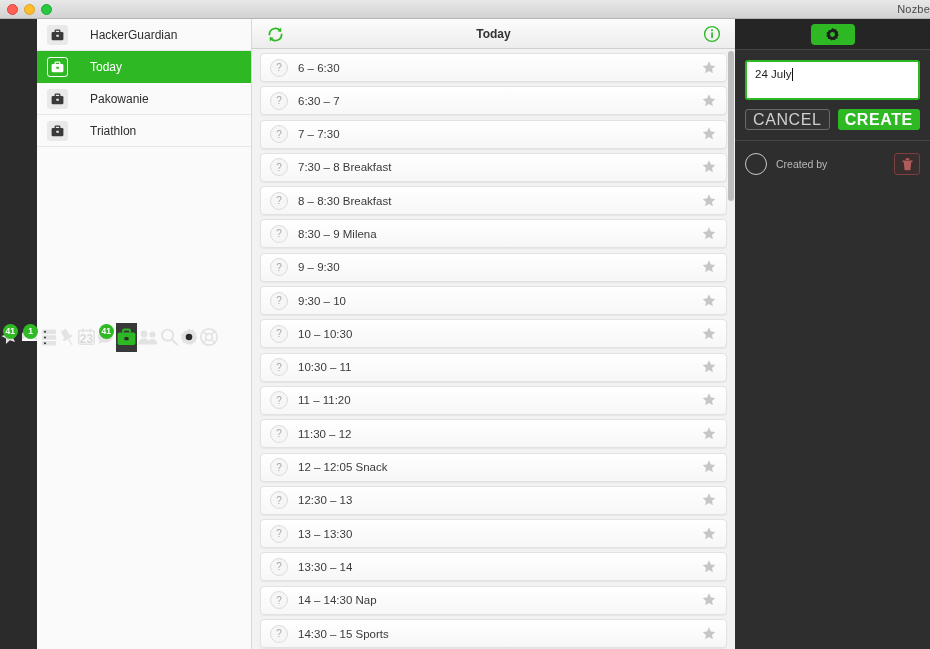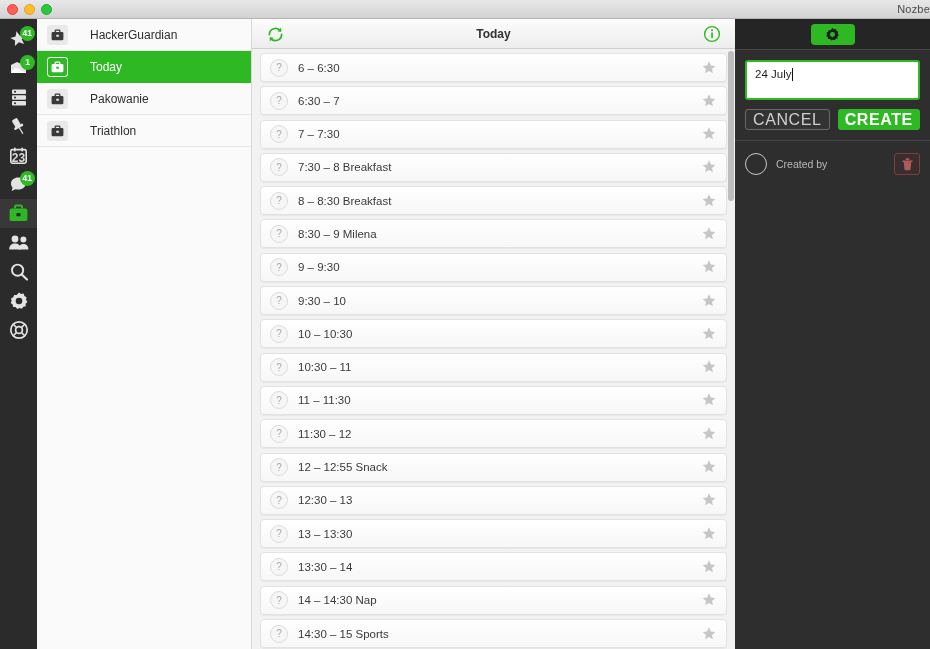--- a/index.html
+++ b/index.html
@@ -24,21 +24,21 @@
   .tl.yellow { background: #ffbd2e; border: 0.5px solid #dea123; }
   .tl.green { background: #28c840; border: 0.5px solid #1aad2b; }
   .win-title { font-size: 11px; color: #4a4a4a; letter-spacing: .2px; }
 
   
   .body { flex: 1 1 auto; display: flex; min-height: 0; }
 
   
   .rail {
     width: 37px; flex: 0 0 37px; background: #2b2b2b;
-    display: flex; flex-direction: column; align-items: center;
+    display: flex; flex-direction: row; align-items: center;
     padding-top: 6px; gap: 0;
   }
   .rail-item {
     width: 37px; height: 29px; position: relative;
     display: flex; align-items: center; justify-content: center;
   }
   .rail-item svg { display: block; }
   .rail-item.active { background: #383838; }
   .badge {
     position: absolute; right: 2px; top: 1px;
@@ -437,41 +437,41 @@
           <span class="task-name">10:30 – 11</span>
           <span class="star-btn">
             <svg width="16" height="16" viewBox="0 0 16 16">
                 <path d="M8 1.3 L9.9 5.4 L14.3 5.9 L11 8.9 L11.9 13.3 L8 11.1 L4.1 13.3 L5 8.9 L1.7 5.9 L6.1 5.4 Z" fill="#c6c6c6"></path>
               </svg>
           </span>
         </div>
 
         <div class="task-row">
           <span class="q-circle">?</span>
-          <span class="task-name">11 – 11:30</span>
+          <span class="task-name">11 – 11:20</span>
           <span class="star-btn">
             <svg width="16" height="16" viewBox="0 0 16 16">
                 <path d="M8 1.3 L9.9 5.4 L14.3 5.9 L11 8.9 L11.9 13.3 L8 11.1 L4.1 13.3 L5 8.9 L1.7 5.9 L6.1 5.4 Z" fill="#c6c6c6"></path>
               </svg>
           </span>
         </div>
 
         <div class="task-row">
           <span class="q-circle">?</span>
           <span class="task-name">11:30 – 12</span>
           <span class="star-btn">
             <svg width="16" height="16" viewBox="0 0 16 16">
                 <path d="M8 1.3 L9.9 5.4 L14.3 5.9 L11 8.9 L11.9 13.3 L8 11.1 L4.1 13.3 L5 8.9 L1.7 5.9 L6.1 5.4 Z" fill="#c6c6c6"></path>
               </svg>
           </span>
         </div>
 
         <div class="task-row">
           <span class="q-circle">?</span>
-          <span class="task-name">12 – 12:55 Snack</span>
+          <span class="task-name">12 – 12:05 Snack</span>
           <span class="star-btn">
             <svg width="16" height="16" viewBox="0 0 16 16">
                 <path d="M8 1.3 L9.9 5.4 L14.3 5.9 L11 8.9 L11.9 13.3 L8 11.1 L4.1 13.3 L5 8.9 L1.7 5.9 L6.1 5.4 Z" fill="#c6c6c6"></path>
               </svg>
           </span>
         </div>
 
         <div class="task-row">
           <span class="q-circle">?</span>
           <span class="task-name">12:30 – 13</span>

